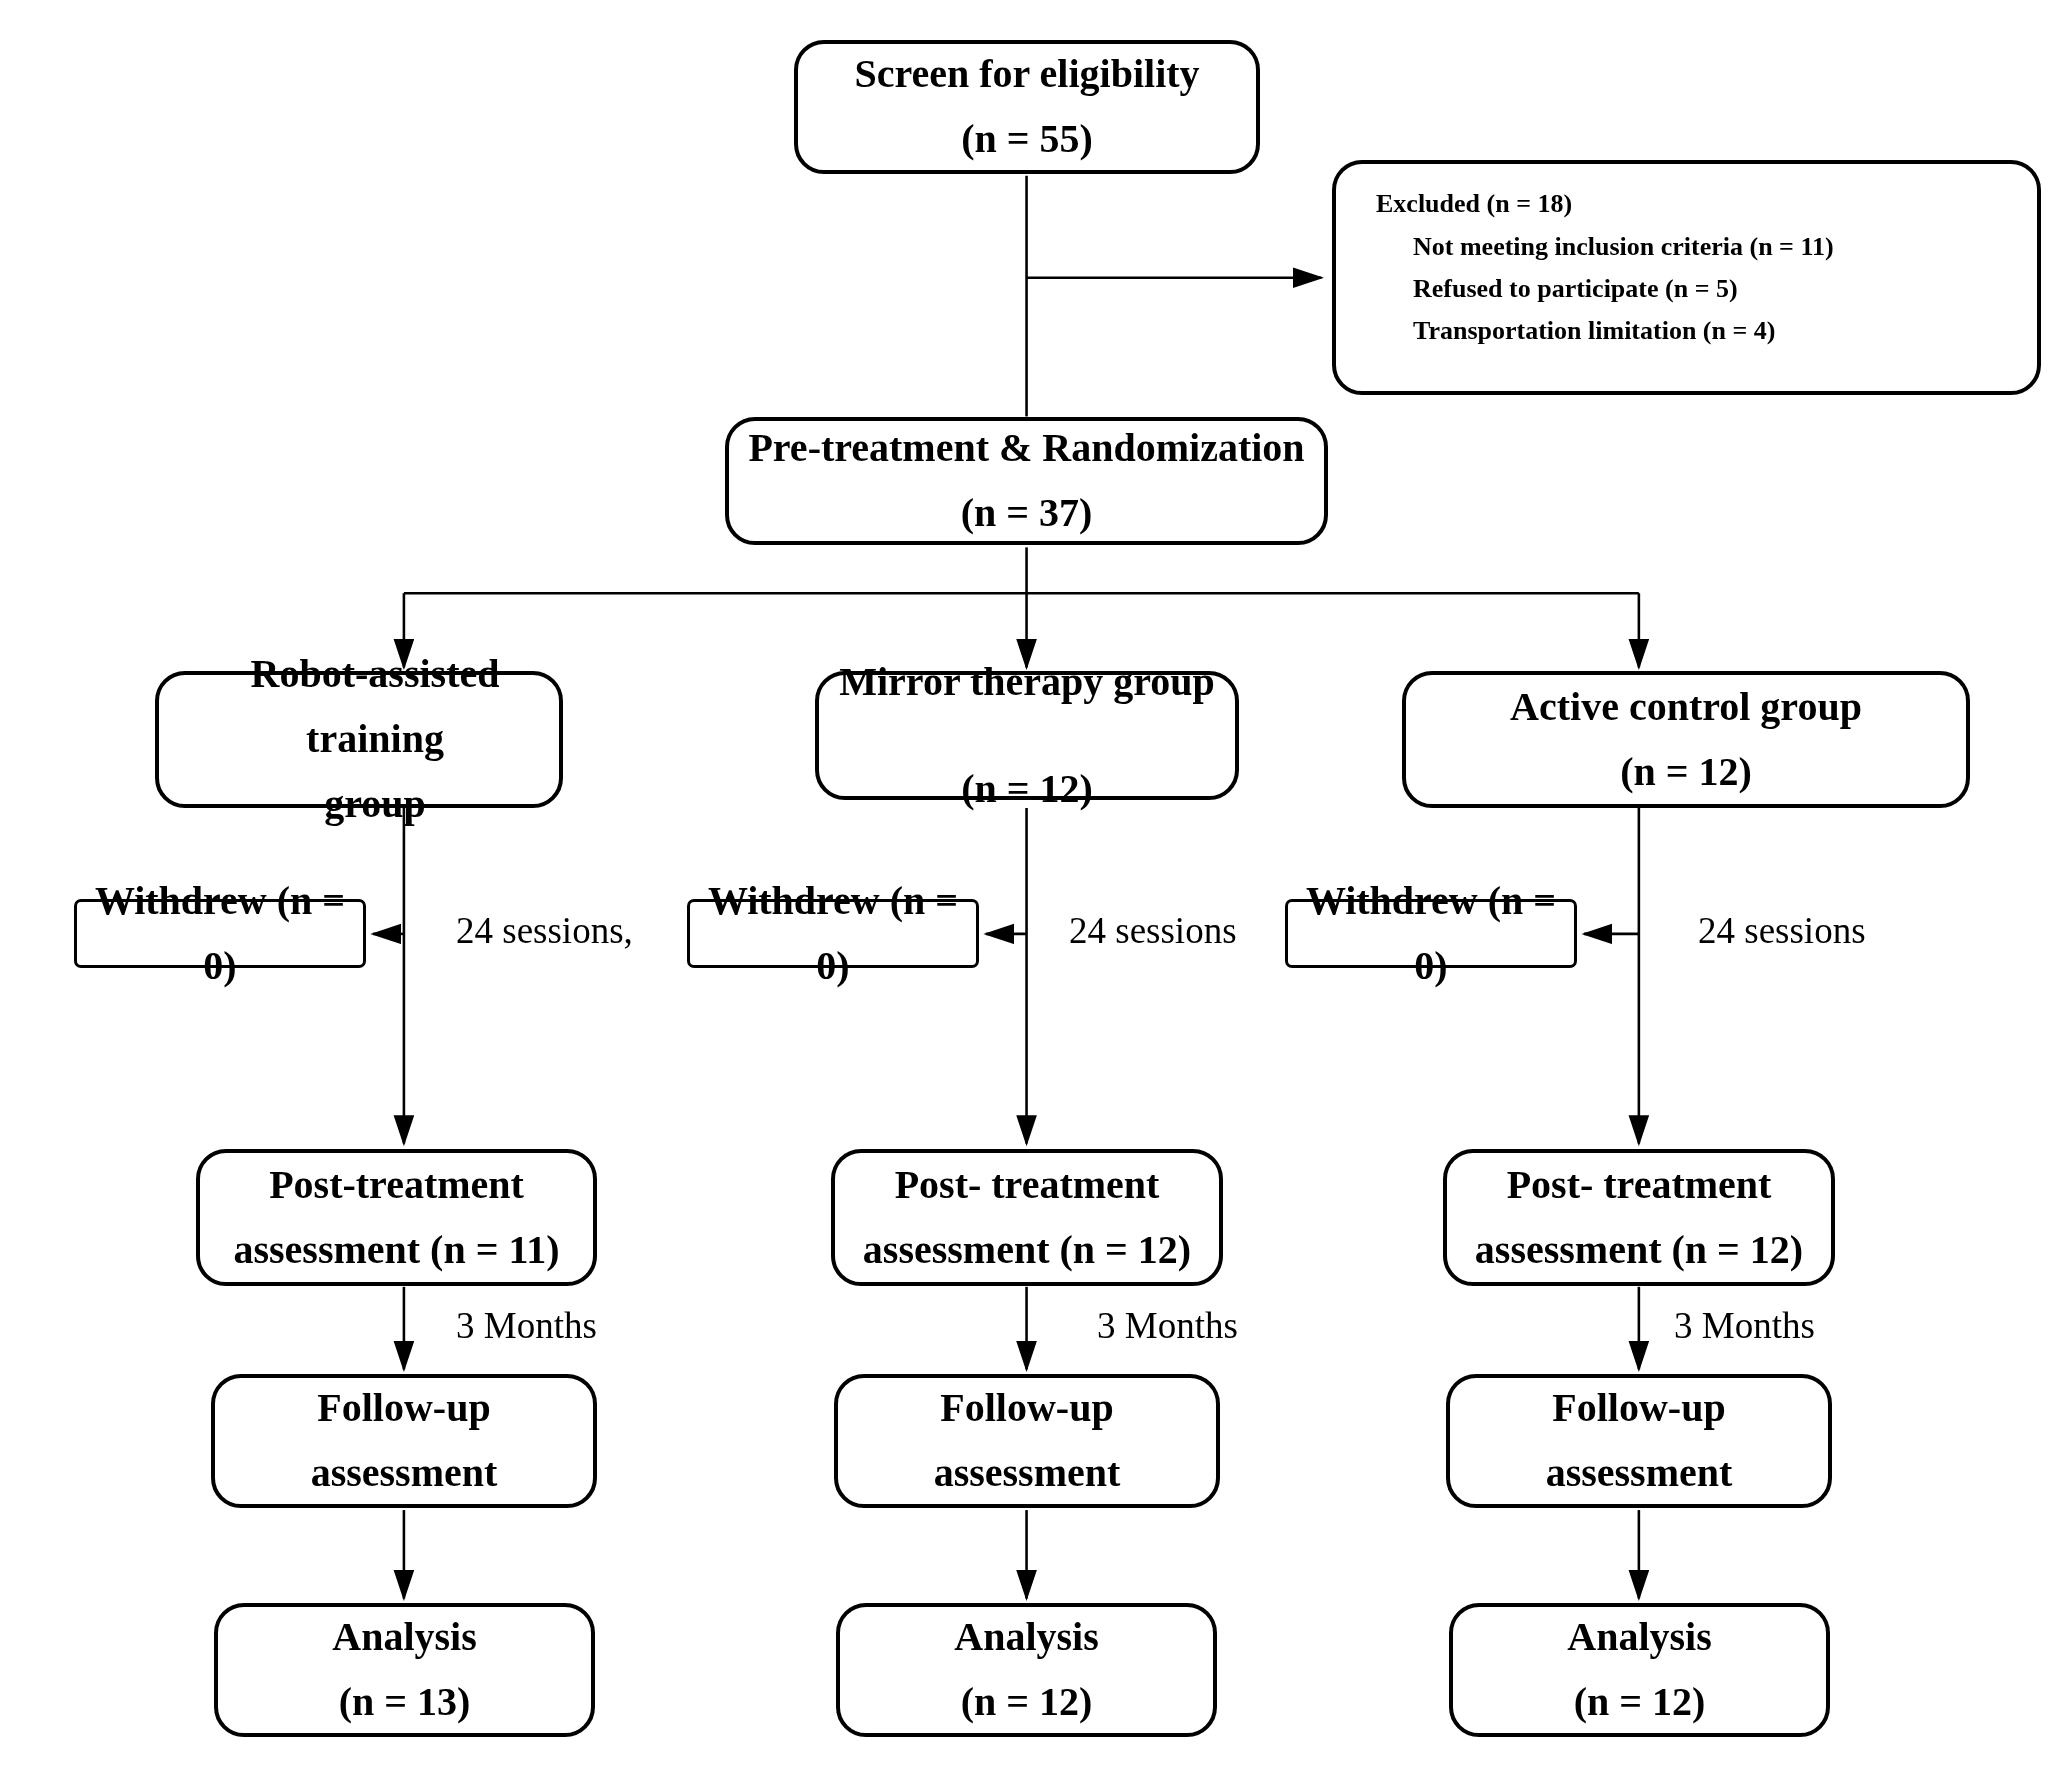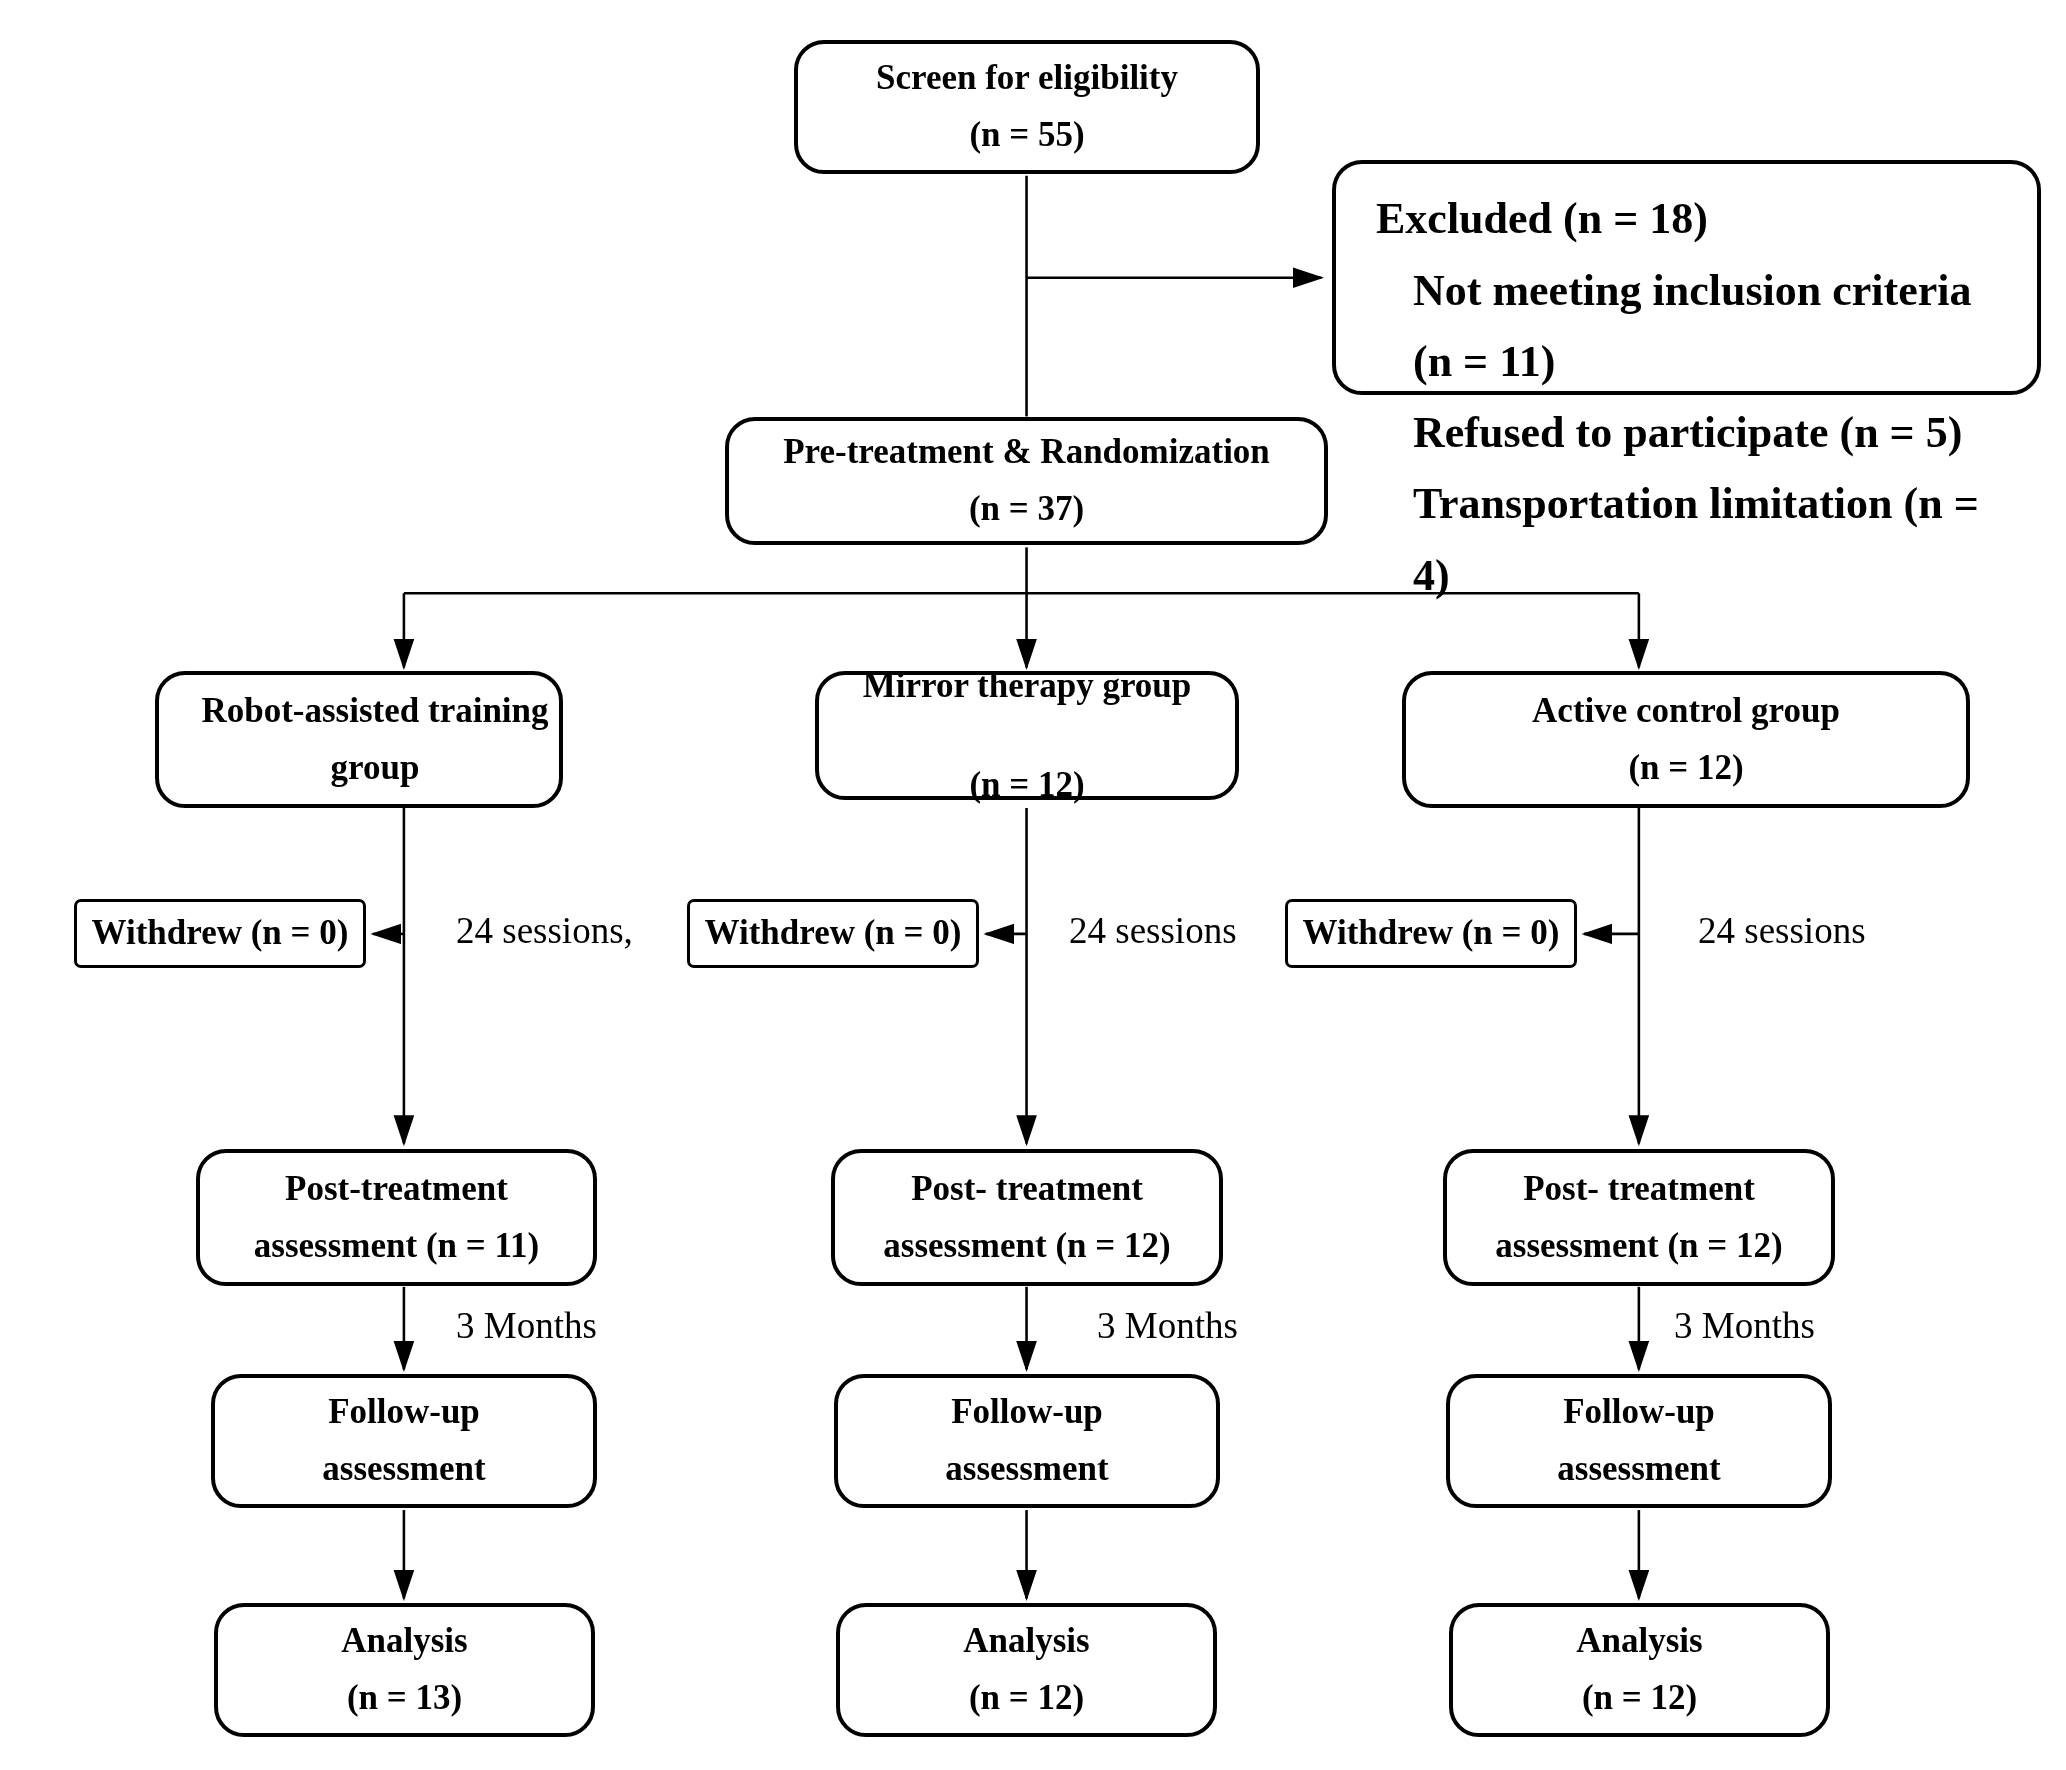--- a/index.html
+++ b/index.html
@@ -1,21 +1,21 @@
 <!DOCTYPE html>
 <html style="font-size:10.3px"><head>
 <meta charset="utf-8">
 <style>
   html,body{margin:0;padding:0;background:#ffffff;}
   #stage{position:relative;width:2066px;height:1771px;background:#ffffff;
          font-family:"Liberation Serif","DejaVu Serif",serif;color:#000;}
   #connectors{position:absolute;left:0;top:0;width:2066px;height:1771px;}
   .fbox{position:absolute;border:4.5px solid #000;border-radius:30px;background:#fff;
         display:flex;flex-direction:column;justify-content:center;align-items:center;
-        text-align:center;font-weight:bold;font-size:35px;line-height:1.62;box-sizing:border-box;}
+        text-align:center;font-weight:bold;font-size:40px;line-height:1.62;box-sizing:border-box;}
   .small{border-width:3.9px;border-radius:7px;}
   .leftalign{align-items:flex-start;justify-content:flex-start;text-align:left;
              padding:19.4px 19.4px 0 40px;}
   .indent{padding-left:37px;}
   .floatlabel{position:absolute;font-size:37px;font-weight:normal;line-height:1.1;
               white-space:nowrap;}
 </style>
 </head>
 <body>
 
@@ -56,21 +56,21 @@
       <path d="M1591 2340 V 2477" marker-end="url(#arr)"></path>
       <path d="M2540 2340 V 2477" marker-end="url(#arr)"></path>
     </g>
   </svg>
 
   <div class="fbox" style="left:794px;top:40px;width:466px;height:134px;">
     <span>Screen for eligibility</span>
     <span>(n = 55)</span>
   </div>
 
-  <div class="fbox leftalign" style="left:1332px;top:160px;width:709px;height:235px;font-size:44px;">
+  <div class="fbox leftalign" style="left:1332px;top:160px;width:709px;height:235px;font-size:26px;">
     <span>Excluded (n = 18)</span>
     <span class="indent">Not meeting inclusion criteria (n = 11)</span>
     <span class="indent">Refused to participate (n = 5)</span>
     <span class="indent">Transportation limitation (n = 4)</span>
   </div>
 
   <div class="fbox" style="left:725px;top:417px;width:603px;height:128px;">
     <span>Pre-treatment &amp; Randomization</span>
     <span>(n = 37)</span>
   </div>

